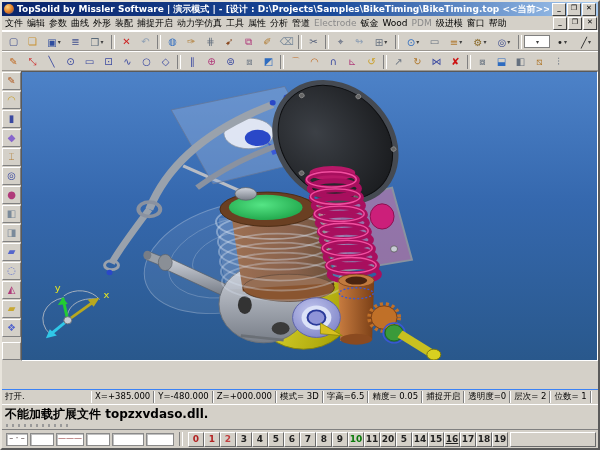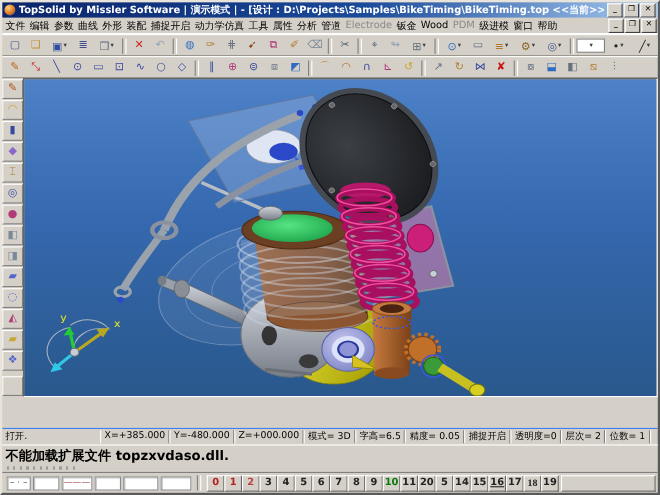--- a/index.html
+++ b/index.html
@@ -440,19 +440,19 @@
         <span class="layer-btn" style="color: rgb(34, 34, 34);"><span>8</span></span>
         <span class="layer-btn" style="color: rgb(34, 34, 34);"><span>9</span></span>
         <span class="layer-btn" style="color: rgb(10, 122, 10);"><span>10</span></span>
         <span class="layer-btn" style="color: rgb(34, 34, 34);"><span>11</span></span>
         <span class="layer-btn" style="color: rgb(34, 34, 34);"><span>20</span></span>
         <span class="layer-btn" style="color: rgb(34, 34, 34);"><span>5</span></span>
         <span class="layer-btn" style="color: rgb(34, 34, 34);"><span>14</span></span>
         <span class="layer-btn" style="color: rgb(34, 34, 34);"><span>15</span></span>
         <span class="layer-btn" style="color: rgb(34, 34, 34); text-decoration: underline;"><span>16</span></span>
         <span class="layer-btn" style="color: rgb(34, 34, 34);"><span>17</span></span>
-        <span class="layer-btn" style="color: rgb(34, 34, 34); font-family: Liberation Serif, serif;"><span>18</span></span>
+        <span class="layer-btn" style="color: rgb(34, 34, 34);"><span>18</span></span>
         <span class="layer-btn" style="color: rgb(34, 34, 34);"><span>19</span></span>
     </span>
     <span class="bb-rest"></span>
   </div>
 
 </div>
 
 </body></html>

